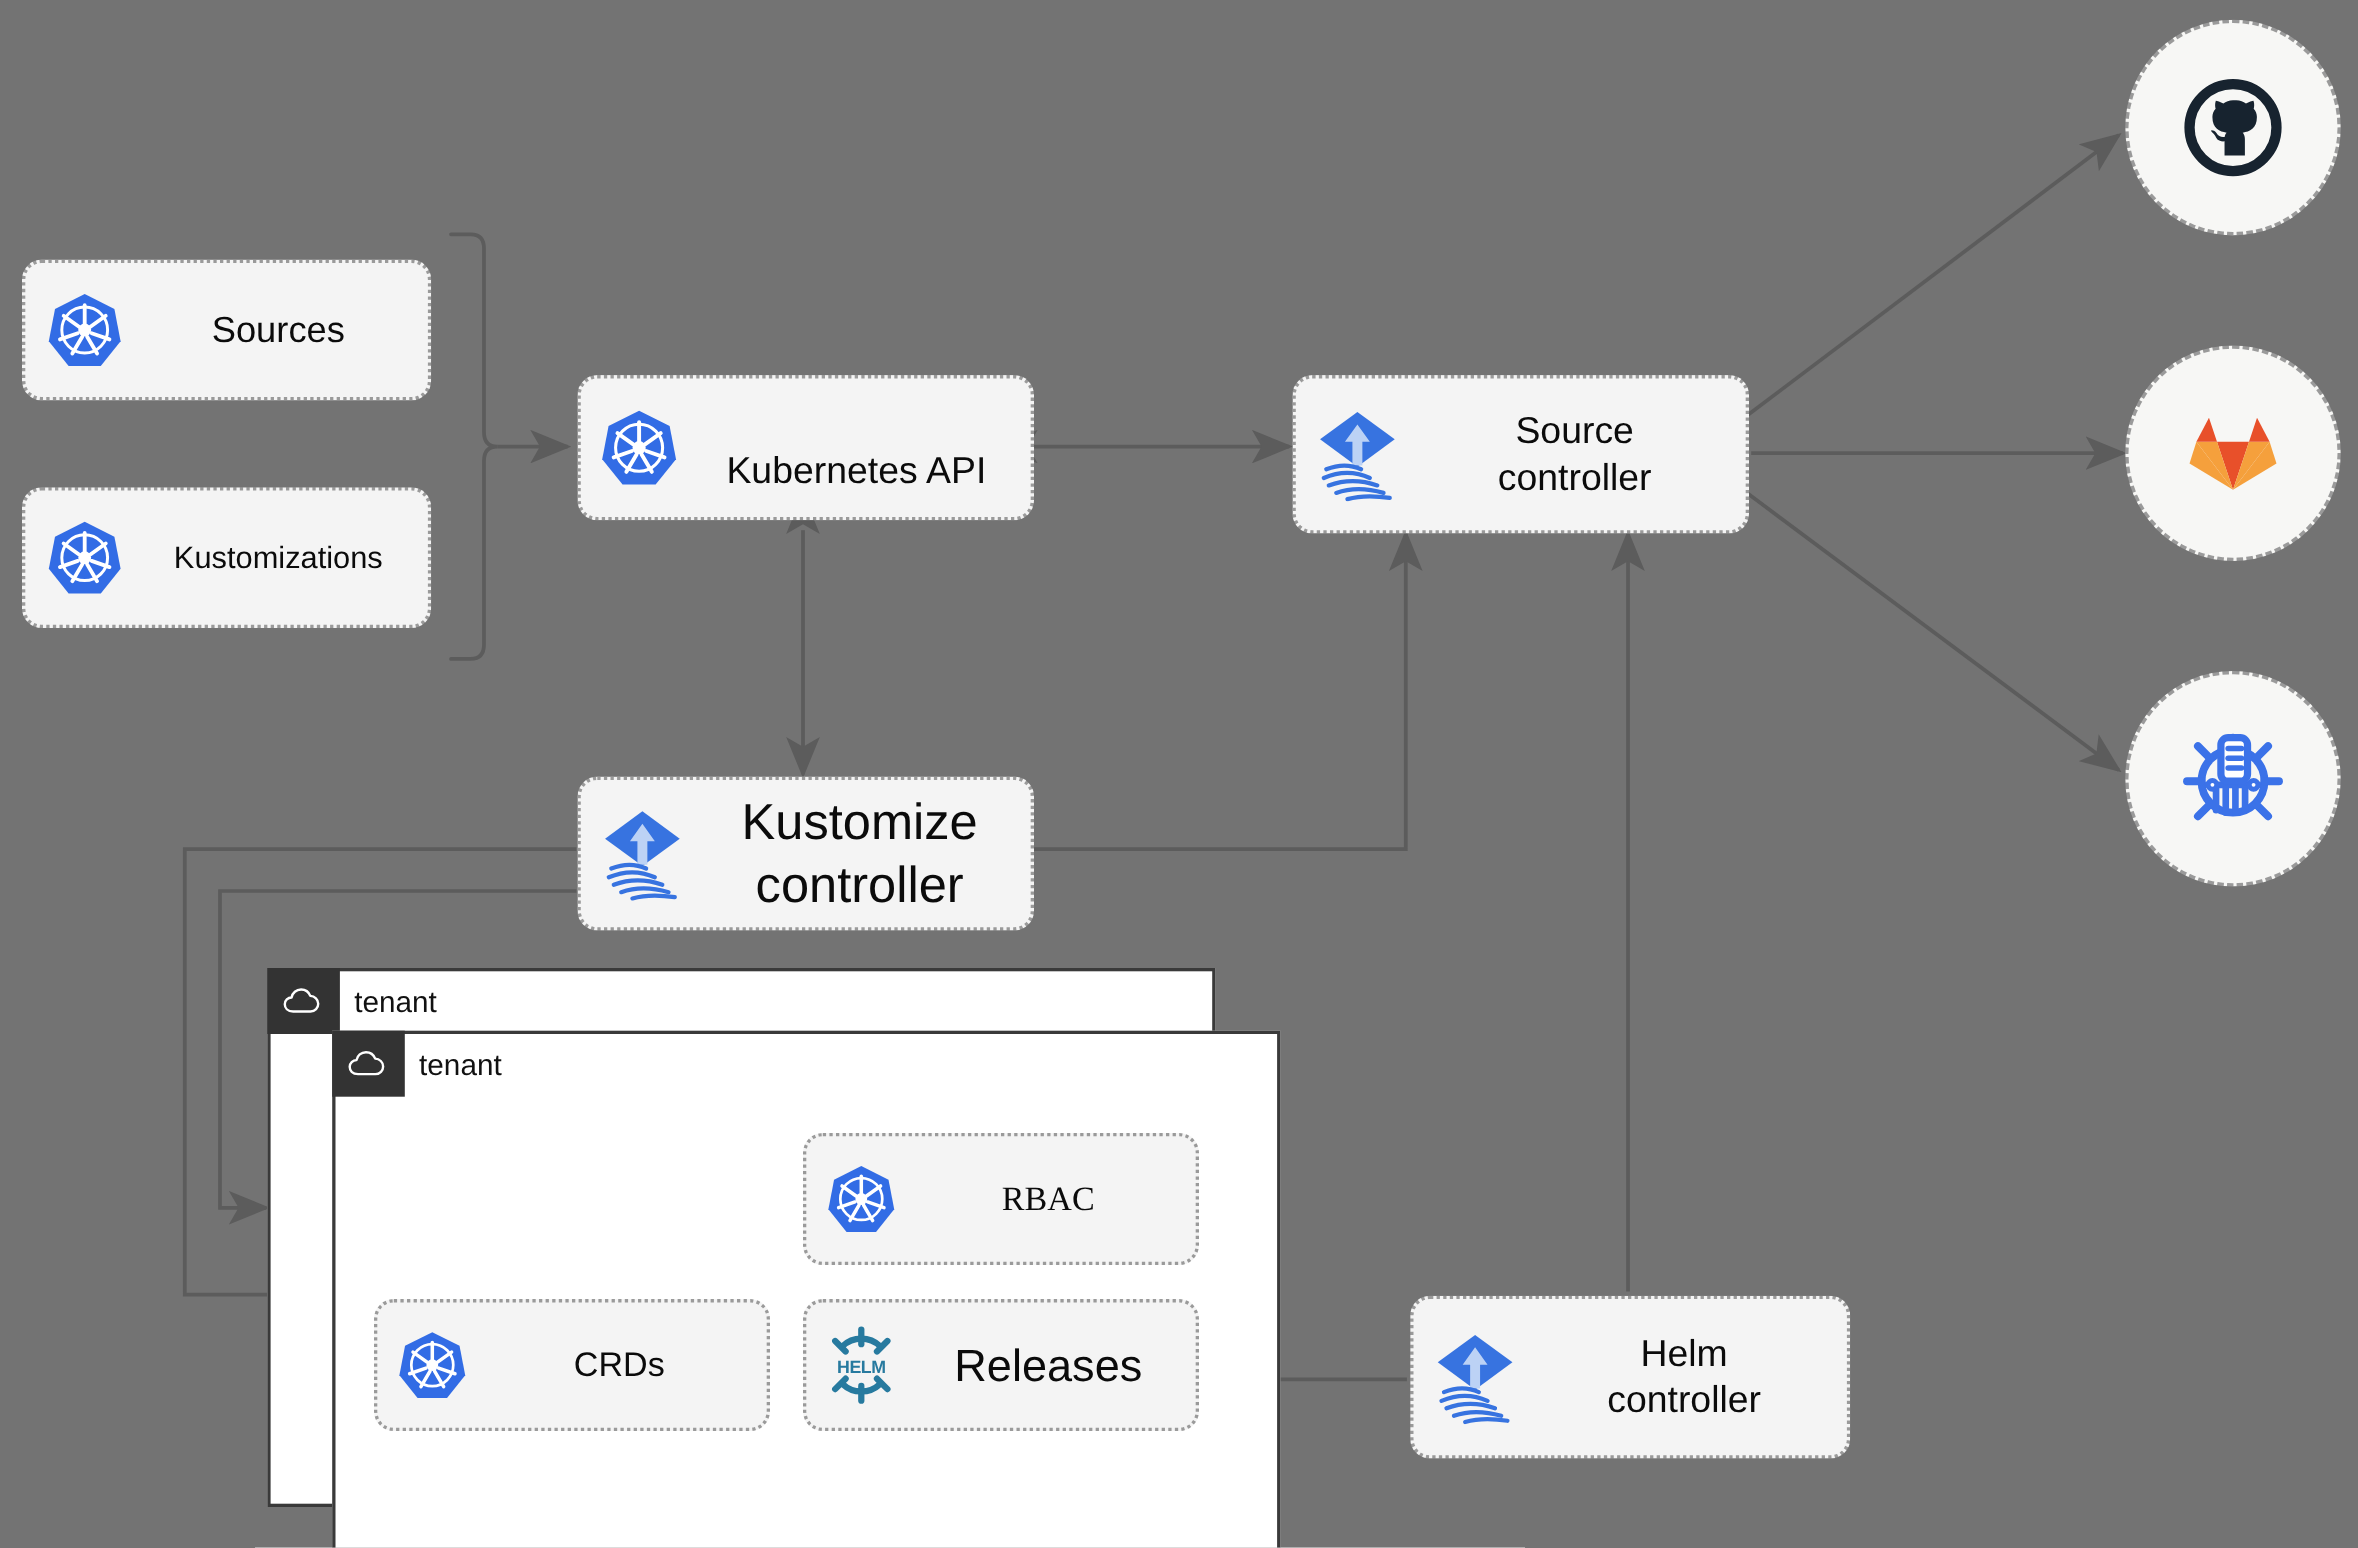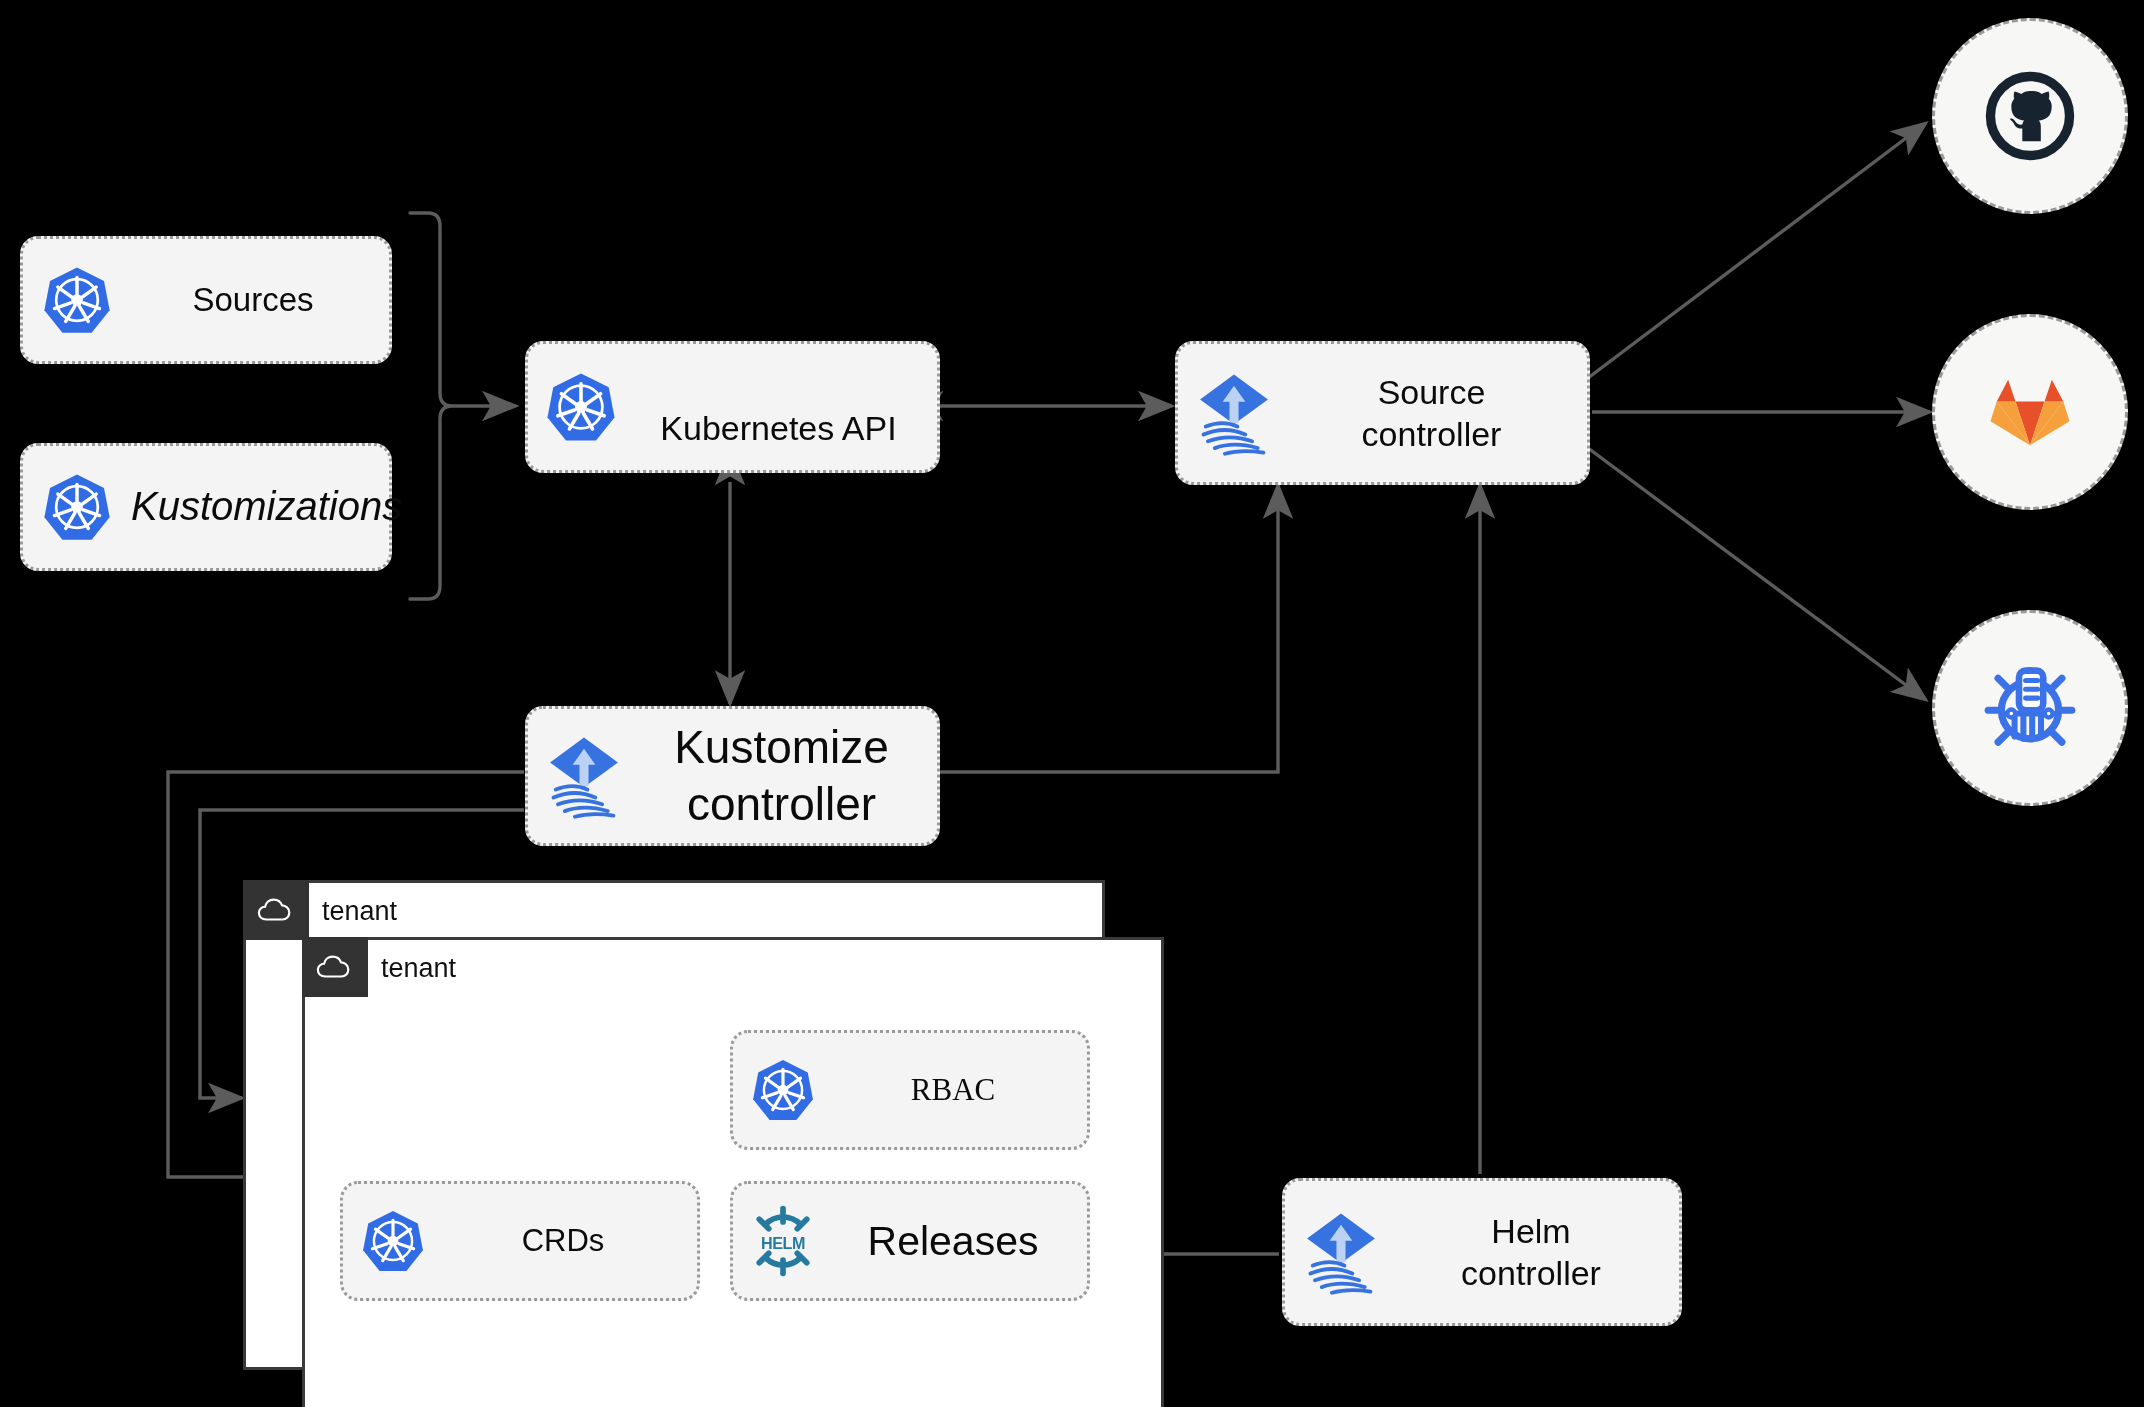--- a/index.html
+++ b/index.html
@@ -1,17 +1,17 @@
 <!DOCTYPE html>
 <html><head>
 <meta charset="utf-8">
 <style>
   html,body{margin:0;padding:0;background:#ffffff;}
   body{font-family:"Liberation Sans","DejaVu Sans",sans-serif;}
-  #stage{position:relative;width:2144px;height:1407px;background:#000000;overflow:hidden;}
+  #stage{position:relative;width:2144px;height:1407px;background:#737373;overflow:hidden;}
 
   
   .node{
     position:absolute;
     background:#f4f4f4;
     border:3px dotted #9a9a9a;
     border-radius:18px;
     display:flex;
     align-items:center;
     box-sizing:border-box;
@@ -141,21 +141,21 @@
             <line x1="30" y1="37.4" x2="22" y2="51"></line>
             <line x1="26.4" y1="34.6" x2="12" y2="39.6"></line>
             <line x1="27.4" y1="29.4" x2="15" y2="20.5"></line>
           </g>
           <g stroke="#fff" stroke-width="2.4" fill="none">
             <circle cx="32" cy="32" r="18.5"></circle>
           </g>
         </g>
       </svg>
     </span>
-    <span class="lbl" style="font-size:40px;font-style:italic;">Kustomizations</span>
+    <span class="lbl" style="font-size:28px;">Kustomizations</span>
   </div>
 
   <div class="node" style="left:525px; top:341px; width:415px; height:132px;">
     <span class="ico" style="width:106px;">
       <svg width="74" height="74" viewBox="0 0 64 64">
         <polygon points="32,3 56,15 61,41 45,61 19,61 3,41 8,15" fill="#326ce5"></polygon>
         <g fill="#fff">
           <circle cx="32" cy="32" r="5.2"></circle>
           <g stroke="#fff" stroke-width="3.1" stroke-linecap="round">
             <line x1="32" y1="27" x2="32" y2="12"></line>

